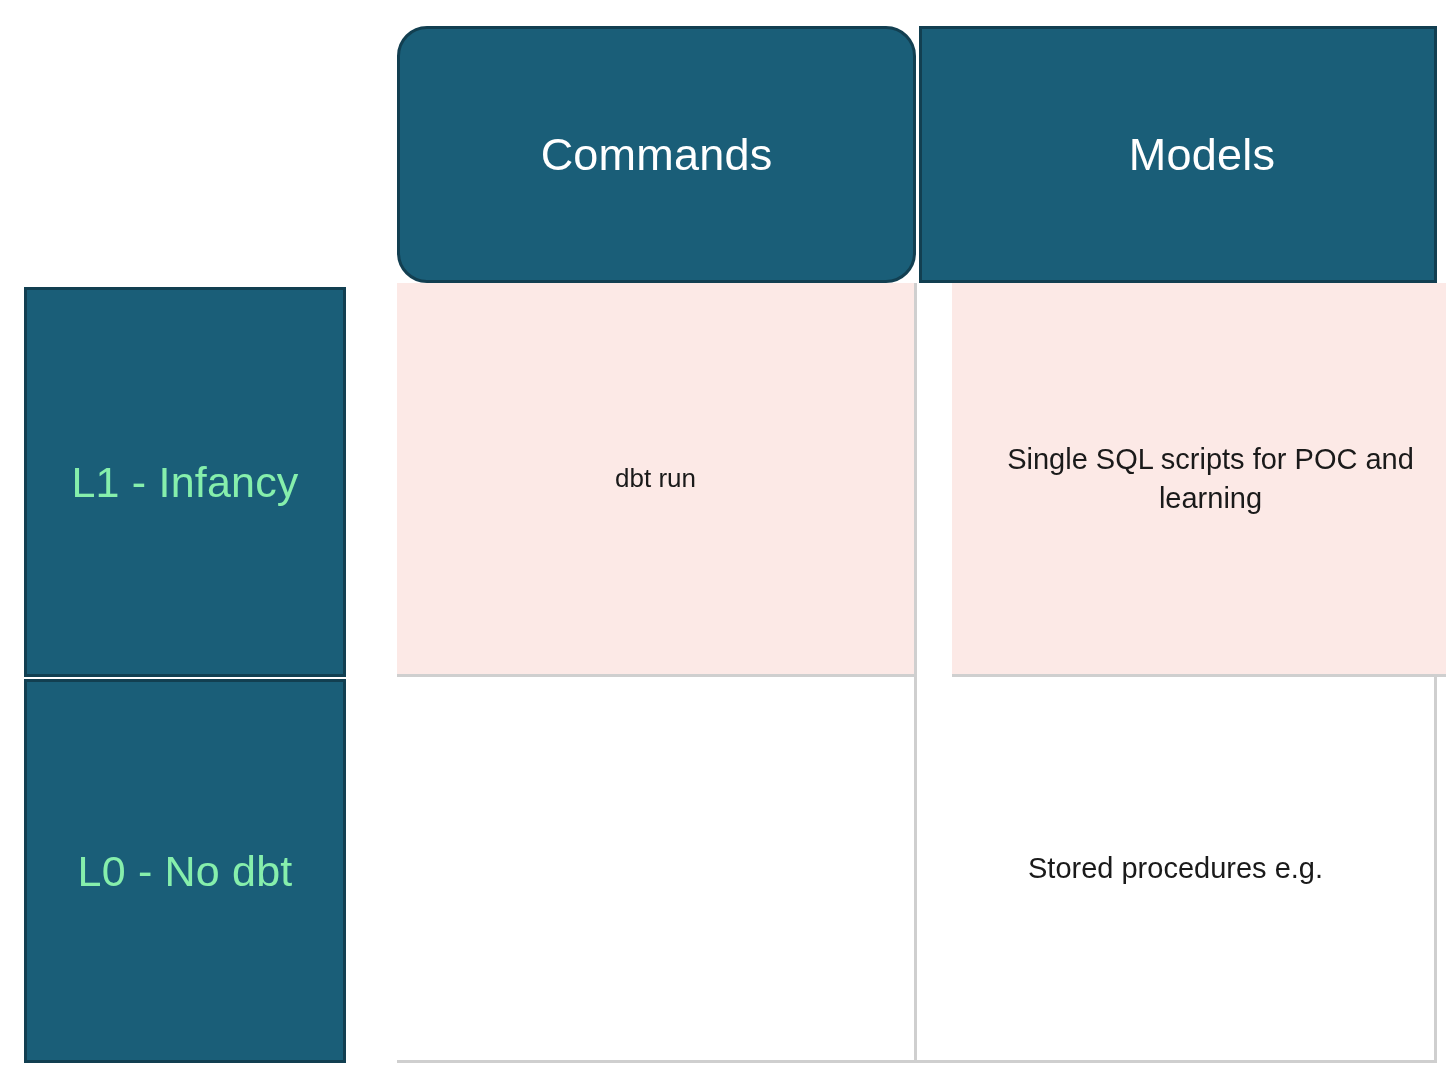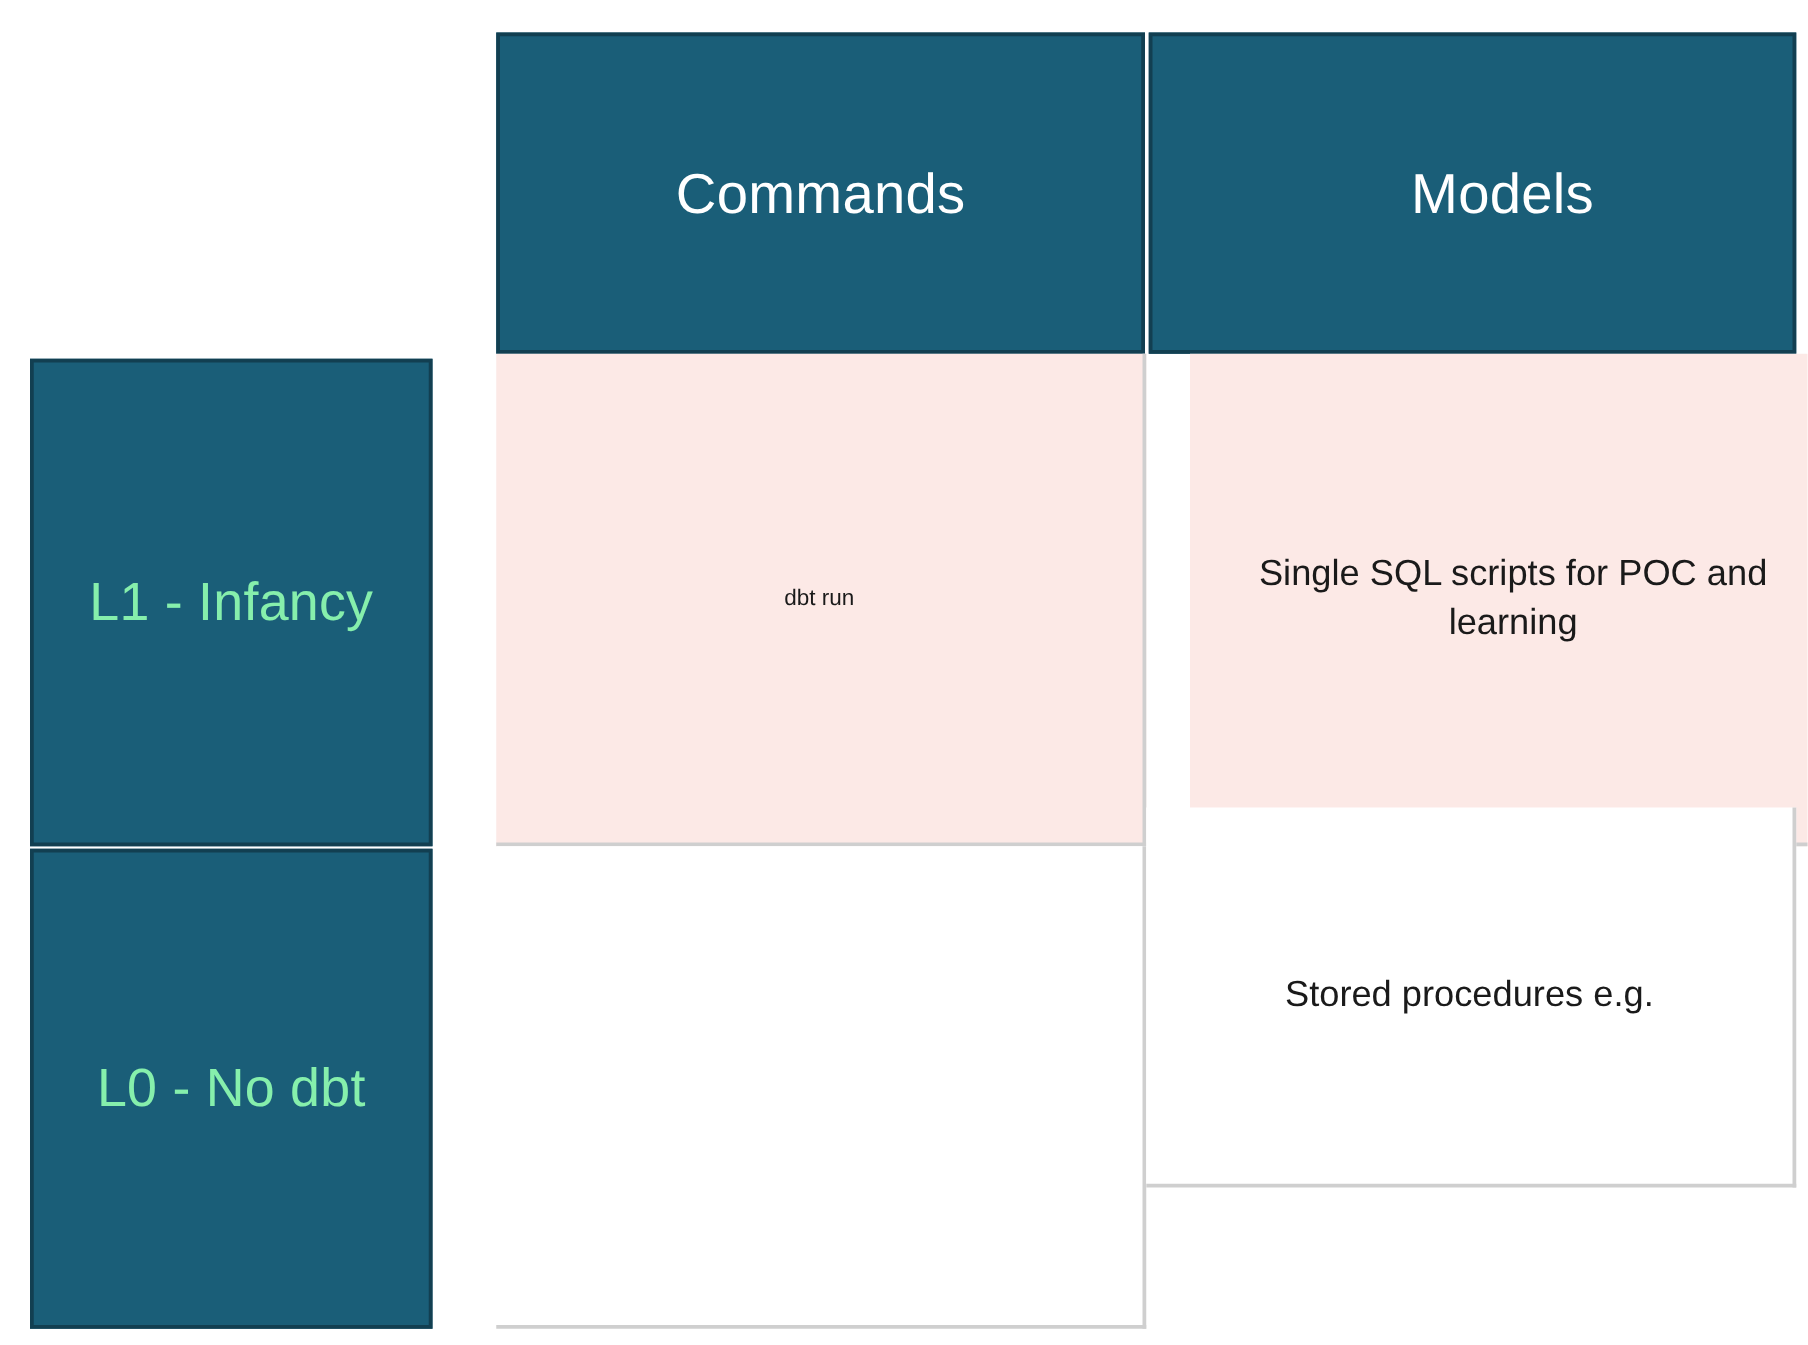--- a/index.html
+++ b/index.html
@@ -30,21 +30,21 @@
     border: 3px solid #123f51;
     box-sizing: border-box;
     display: flex;
     align-items: center;
     justify-content: center;
     color: #ffffff;
     font-size: 45px;
     font-weight: 400;
     letter-spacing: 0.2px;
   }
-  #col-header-commands { left: 397px; width: 519px; }
+  #col-header-commands { left: 397px; width: 519px; border-radius: 30px; }
   #col-header-models   { left: 919px; width: 518px; padding-left: 48px; }
 
   
   .row-header {
     position: absolute;
     left: 24px;
     width: 322px;
     background: #1a5e78;
     border: 3px solid #123f51;
     box-sizing: border-box;
@@ -73,23 +73,23 @@
     padding: 0 26px;
     border-right: 3px solid #cfcfcf;
     border-bottom: 3px solid #cfcfcf;
   }
   .body-cell.row-l1 { background: #fce9e6; }
   .body-cell.row-l0 { background: #ffffff; }
 
   #cell-l1-commands { left: 397px; top: 283px; width: 520px; height: 394px; }
   #cell-l1-models   { left: 917px; top: 283px; width: 520px; height: 394px; margin-left: 35px; }
   #cell-l0-commands { left: 397px; top: 677px; width: 520px; height: 386px; }
-  #cell-l0-models   { left: 917px; top: 646px; width: 520px; height: 304px; }
+  #cell-l0-models   { left: 917px; top: 677px; width: 520px; height: 386px; }
 
-  #cell-l1-commands .cell-text { font-size: 18px; }
+  #cell-l1-commands .cell-text { font-size: 26px; }
   .cell-text { display: block; }
   .cell-text:empty { display: none; }
 </style>
 </head>
 <body>
 
 <div id="matrix-root">
 
   <div id="corner-cell" style="position:absolute;left:0;top:0;width:396px;height:283px;background:#ffffff;"></div>
 

